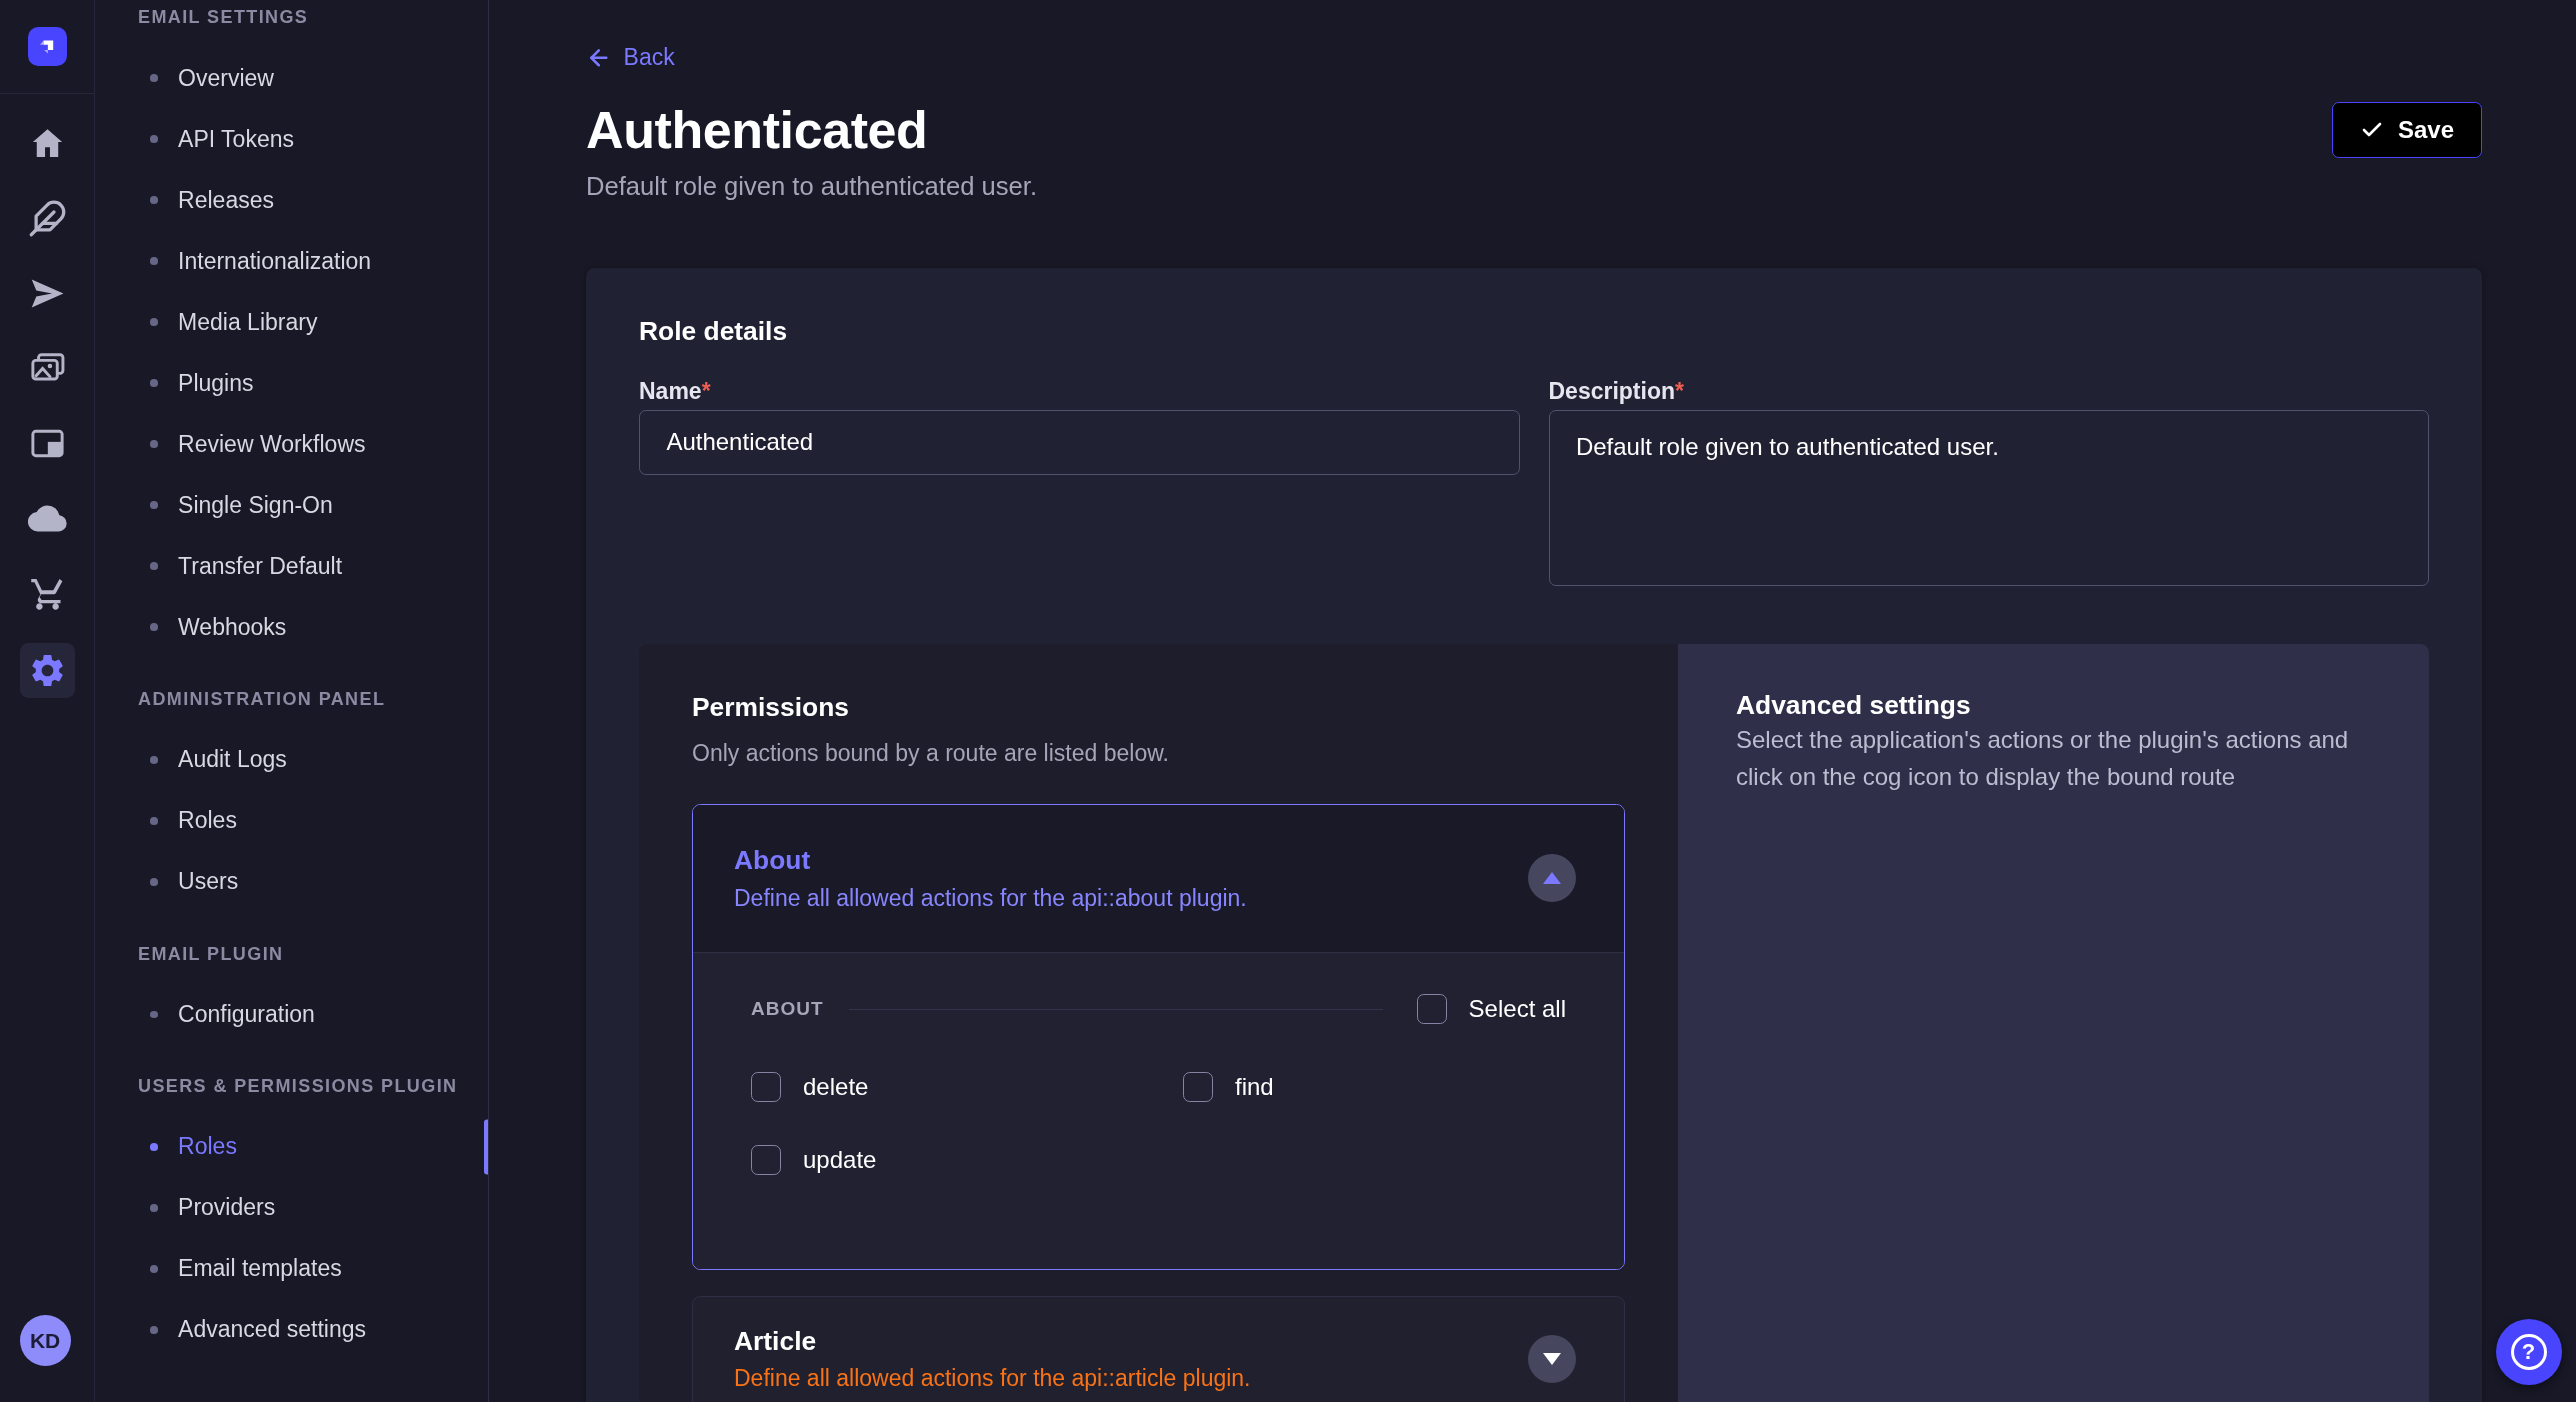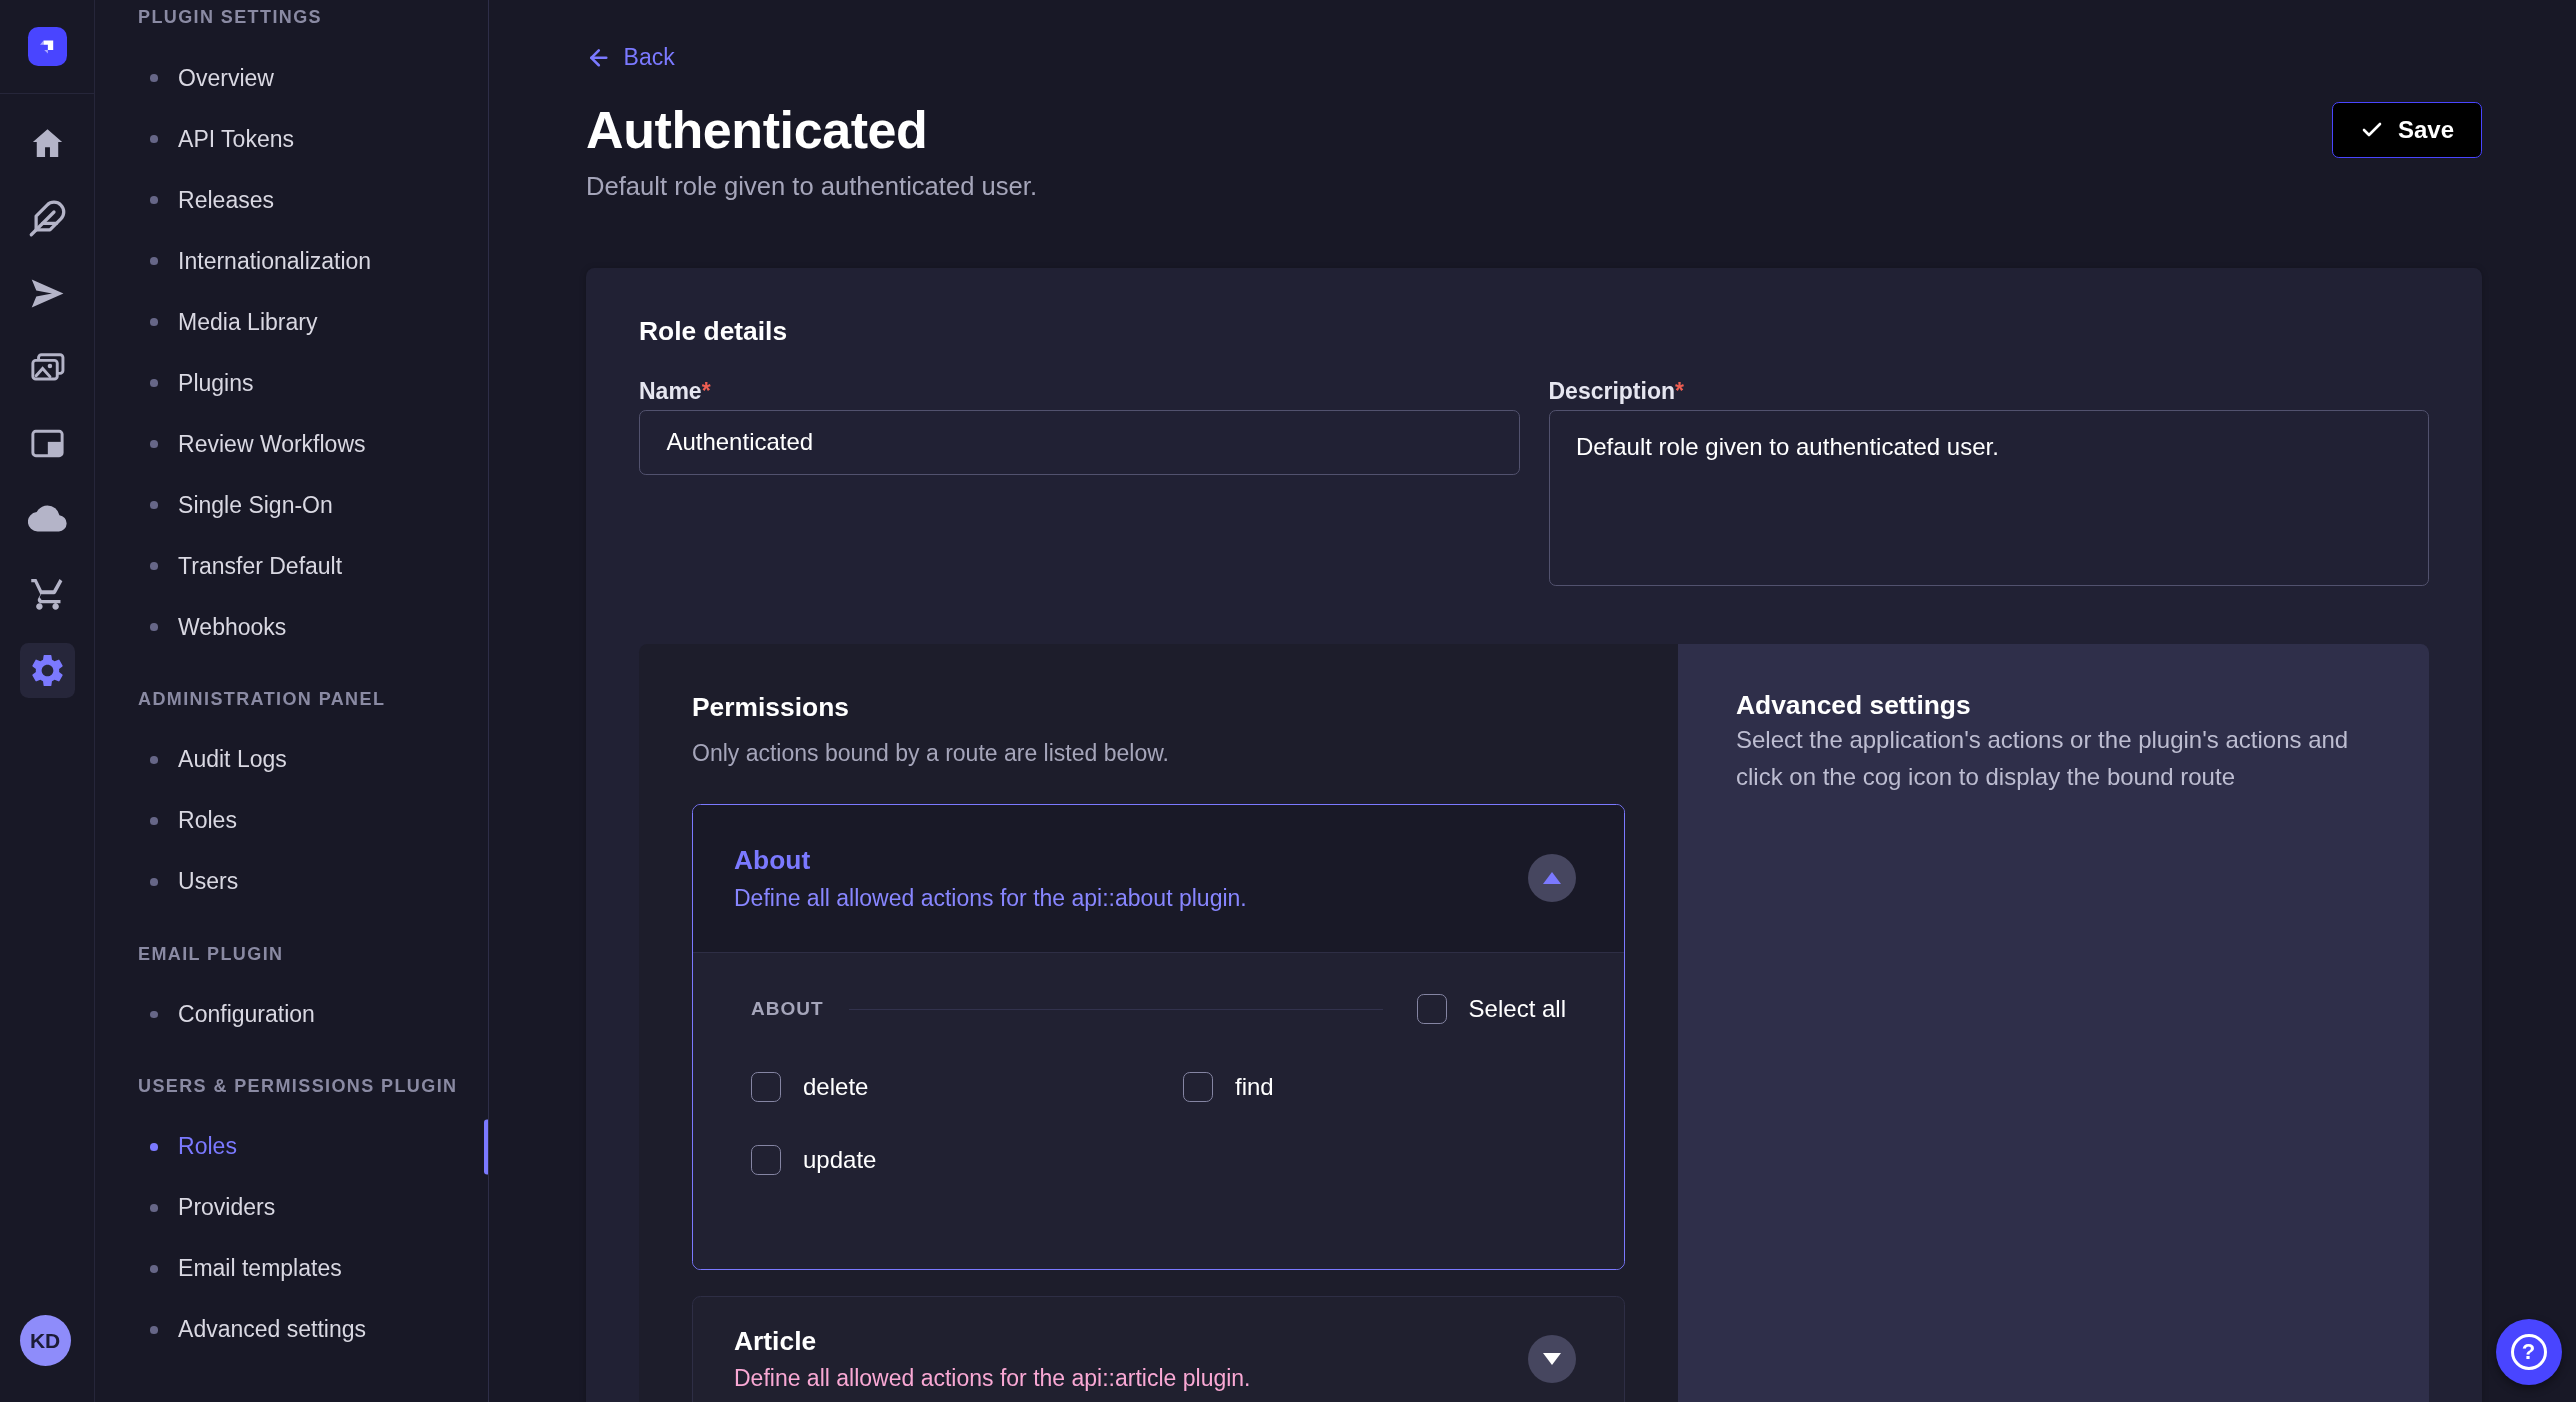--- a/index.html
+++ b/index.html
@@ -89,21 +89,21 @@
   .group-line { flex:1; height:0.9px; background:#32324d; margin:0 34px 0 25.6px; }
   .cb { width:30px; height:30px; border:1.7px solid #8585a3; border-radius:6.8px; background:transparent;
         cursor:pointer; flex:none; }
   .cb-item { display:flex; align-items:center; gap:22px; }
   .cb-item .cb-lbl { font-size:24px; color:#ffffff; cursor:pointer; }
   .cb-grid { margin-top:48px; display:grid; grid-template-columns:432px 1fr; row-gap:43px; }
 
   .accordion.collapsed { margin-top:25.6px; border:0.9px solid #2e2e45; background:#20202f; min-height:221px; }
   .accordion.collapsed .acc-head { background:transparent; height:auto; padding:29px 48px 25.6px 41px; }
   .accordion.collapsed .acc-title { color:#ffffff; }
-  .accordion.collapsed .acc-sub { color:#f9a8d4; }
+  .accordion.collapsed .acc-sub { color:#f97316; }
 
   .perm-right { flex:1; background:#2f2f4a; border-radius:0 8.5px 0 0; padding:46px 58px; }
   .adv-body { font-size:24px; line-height:37px; color:#bdbdd1; max-width:647px; }
 
   .help-btn { position:absolute; right:14.5px; bottom:17px; width:66px; height:66px; border-radius:50%;
               background:#4945ff; border:none; cursor:pointer; display:flex; align-items:center;
               justify-content:center; box-shadow:0 3.4px 8.5px rgba(0,0,0,.4); }
   .q-ring { width:36px; height:36px; border:3px solid #fff; border-radius:50%; color:#fff;
             display:flex; align-items:center; justify-content:center; font-size:22px; font-weight:700; }
 </style>
@@ -168,21 +168,21 @@
         <svg viewBox="0 0 24 24" fill="currentColor">
             <path d="M19.14 12.94c.04-.3.06-.61.06-.94s-.02-.64-.07-.94l2.03-1.58a.49.49 0 0 0 .12-.61l-1.92-3.32a.488.488 0 0 0-.59-.22l-2.39.96c-.5-.38-1.03-.7-1.62-.94l-.36-2.54a.484.484 0 0 0-.48-.41h-3.84c-.24 0-.43.17-.47.41l-.36 2.54c-.59.24-1.13.57-1.62.94l-2.39-.96c-.22-.08-.47 0-.59.22L2.74 8.87c-.12.21-.08.47.12.61l2.03 1.58c-.05.3-.09.63-.09.94s.02.64.07.94l-2.03 1.58a.49.49 0 0 0-.12.61l1.92 3.32c.12.22.37.29.59.22l2.39-.96c.5.38 1.03.7 1.62.94l.36 2.54c.05.24.24.41.48.41h3.84c.24 0 .44-.17.47-.41l.36-2.54c.59-.24 1.13-.56 1.62-.94l2.39.96c.22.08.47 0 .59-.22l1.92-3.32c.12-.22.07-.47-.12-.61l-2.01-1.58zM12 15.6c-1.98 0-3.6-1.62-3.6-3.6s1.62-3.6 3.6-3.6 3.6 1.62 3.6 3.6-1.62 3.6-3.6 3.6z"></path>
           </svg>
       </button>
     </nav>
     <div class="avatar">KD</div>
   </aside>
 
   <aside class="subnav">
     <div class="nav-section">
-      <div class="section-title">PLUGIN SETTINGS</div>
+      <div class="section-title">EMAIL SETTINGS</div>
       <ul>
         <li class="nav-item">
             <span class="bullet"></span>
             <span class="lbl">Overview</span>
           </li>
         <li class="nav-item">
             <span class="bullet"></span>
             <span class="lbl">API Tokens</span>
           </li>
         <li class="nav-item">

